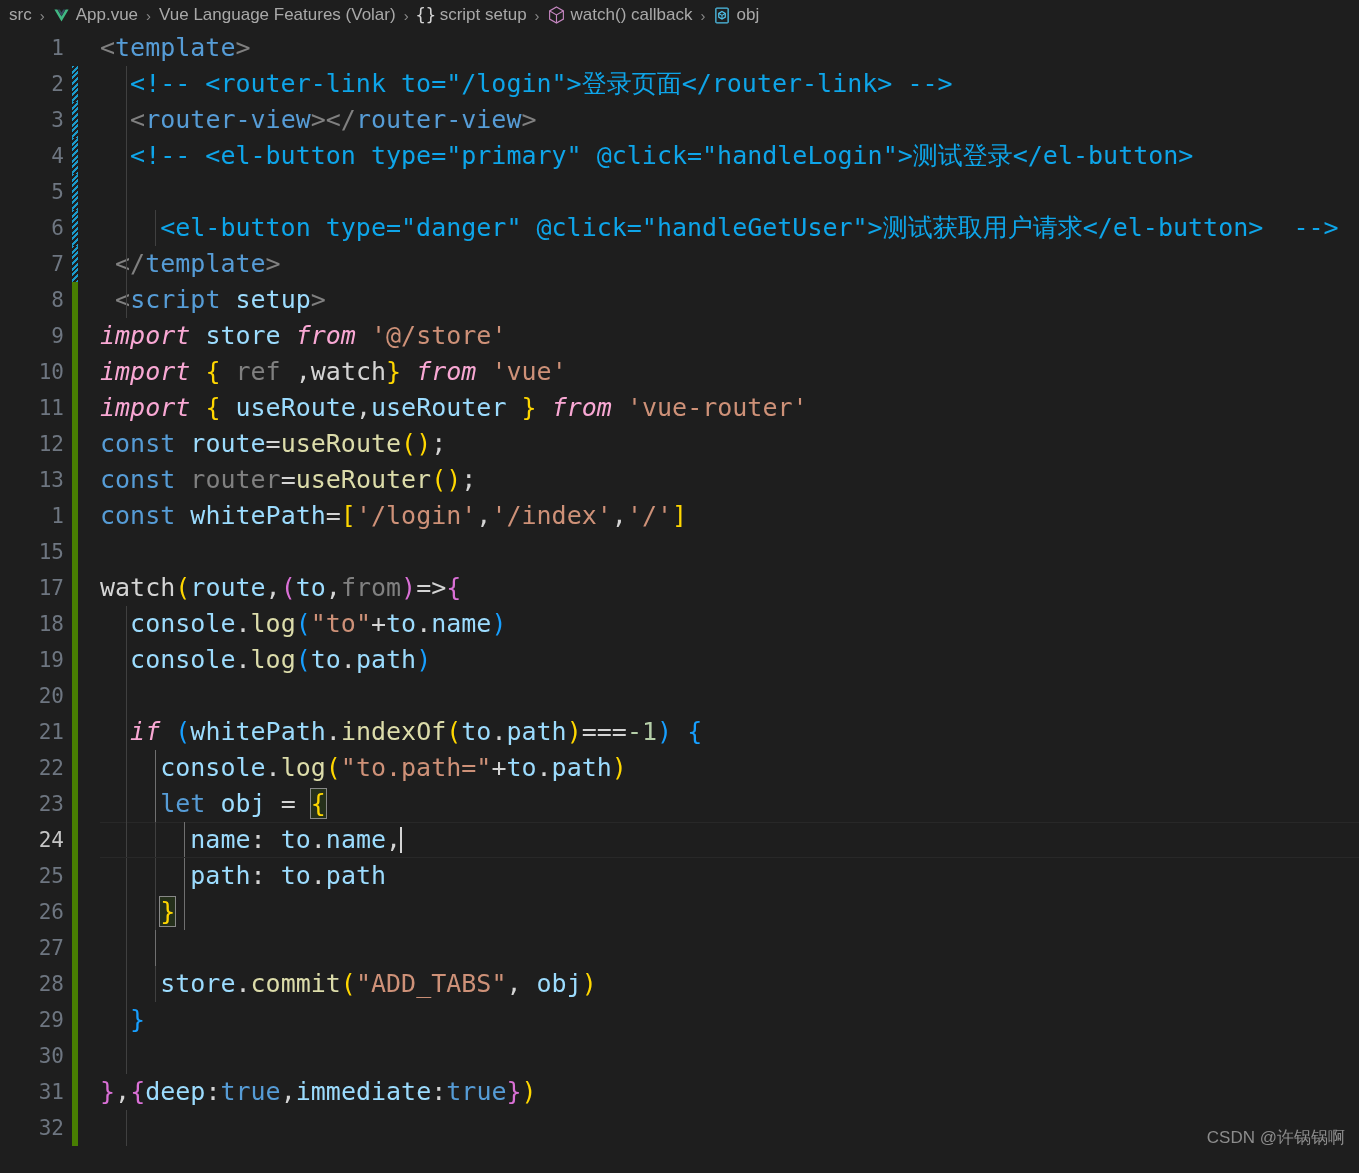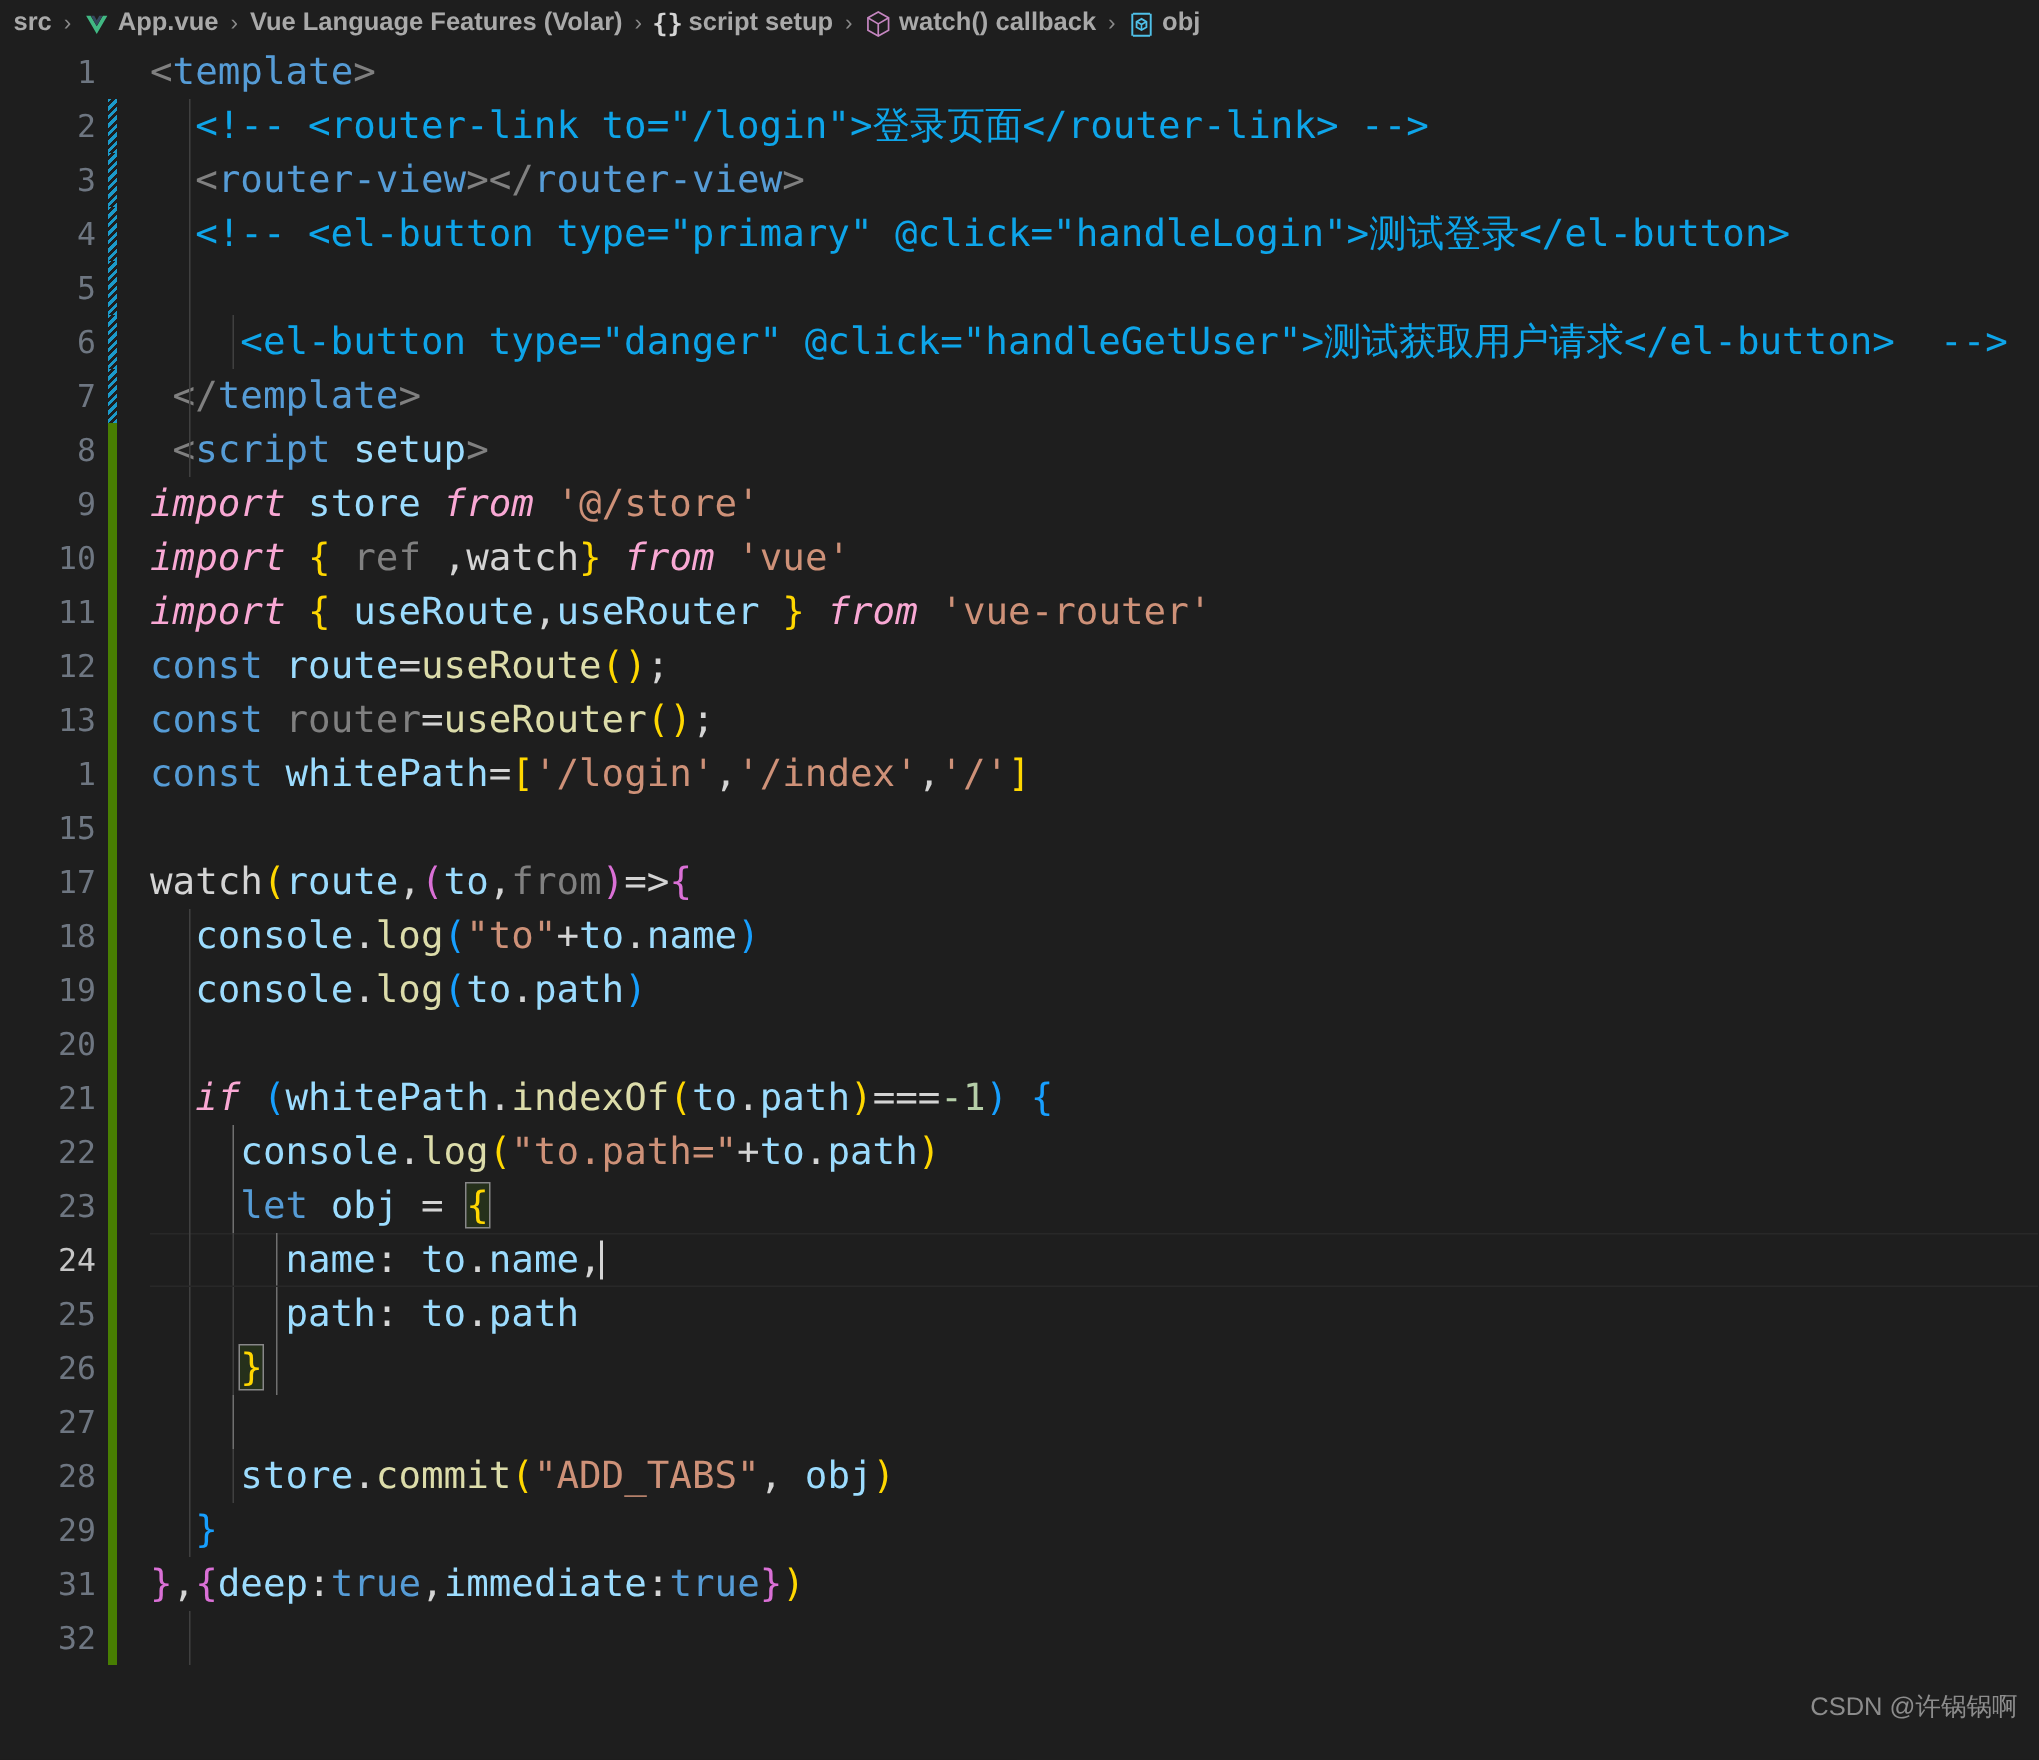--- a/index.html
+++ b/index.html
@@ -22,25 +22,24 @@
     padding-left: 8px;
     background: #1e1e1e;
     font-family: "Liberation Sans", "DejaVu Sans", sans-serif;
     font-size: 17px;
     color: #a9a9a9;
     white-space: nowrap;
     user-select: none;
   }
   .bc-item {
     display: inline-flex;
-    align-items: flex-end;
+    align-items: center;
     gap: 5px;
     padding: 0 1px;
     color: #a9a9a9;
-    font-weight: bold;
   }
   .bc-sep {
     display: inline-block;
     padding: 0 7px;
     color: #8a8a8a;
     font-size: 15px;
   }
   .bc-icon { display: inline-flex; align-items: center; justify-content: center; width: 18px; height: 18px; }
 
   
@@ -378,20 +377,26 @@
         <div class="iguide" style="left: 154.9px;"></div>
         <div class="code">    <span class="var">store</span><span class="op">.</span><span class="fn">commit</span><span class="br1">(</span><span class="str">"ADD_TABS"</span><span class="op">,</span> <span class="var">obj</span><span class="br1">)</span></div>
       </div>
       <div class="row">
         <div class="lnum">29</div>
         <div class="diffbar added"></div>
         <div class="iguide" style="left: 126px;"></div>
         <div class="code">  <span class="br3">}</span></div>
       </div>
       <div class="row">
+        <div class="lnum">30</div>
+        <div class="diffbar added"></div>
+        <div class="iguide" style="left: 126px;"></div>
+        <div class="code"></div>
+      </div>
+      <div class="row">
         <div class="lnum">31</div>
         <div class="diffbar added"></div>
         <div class="code"><span class="br2">}</span><span class="op">,</span><span class="br2">{</span><span class="var">deep</span><span class="op">:</span><span class="kw2">true</span><span class="op">,</span><span class="var">immediate</span><span class="op">:</span><span class="kw2">true</span><span class="br2">}</span><span class="br1">)</span></div>
       </div>
       <div class="row">
         <div class="lnum">32</div>
         <div class="diffbar added"></div>
         <div class="iguide" style="left: 126px;"></div>
         <div class="code"></div>
       </div>

